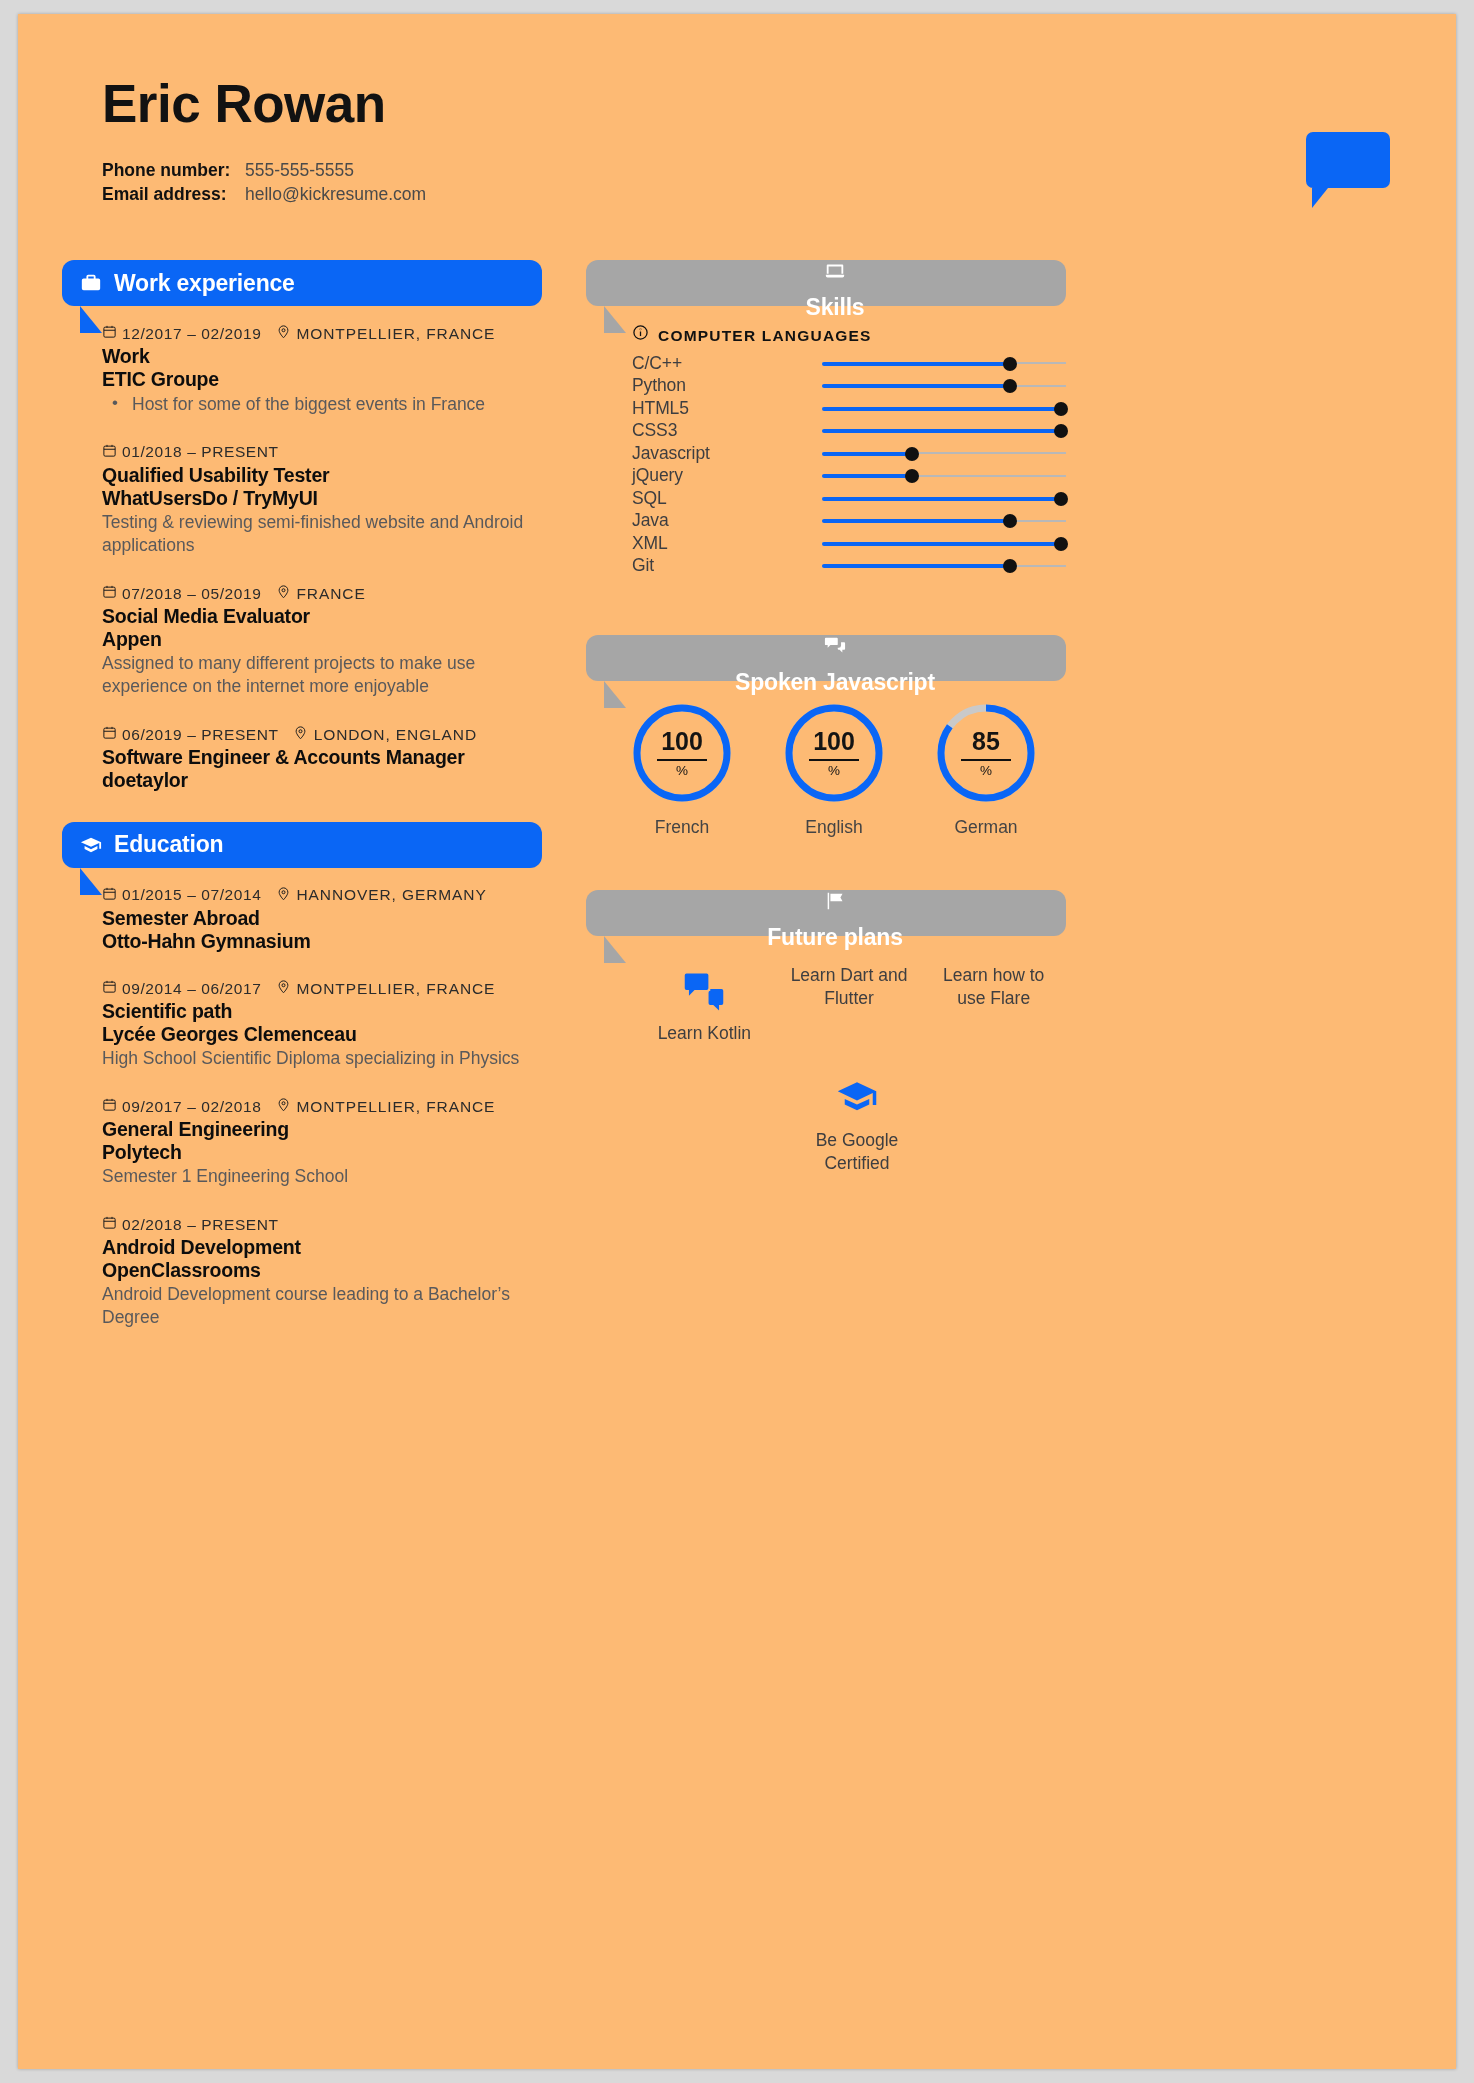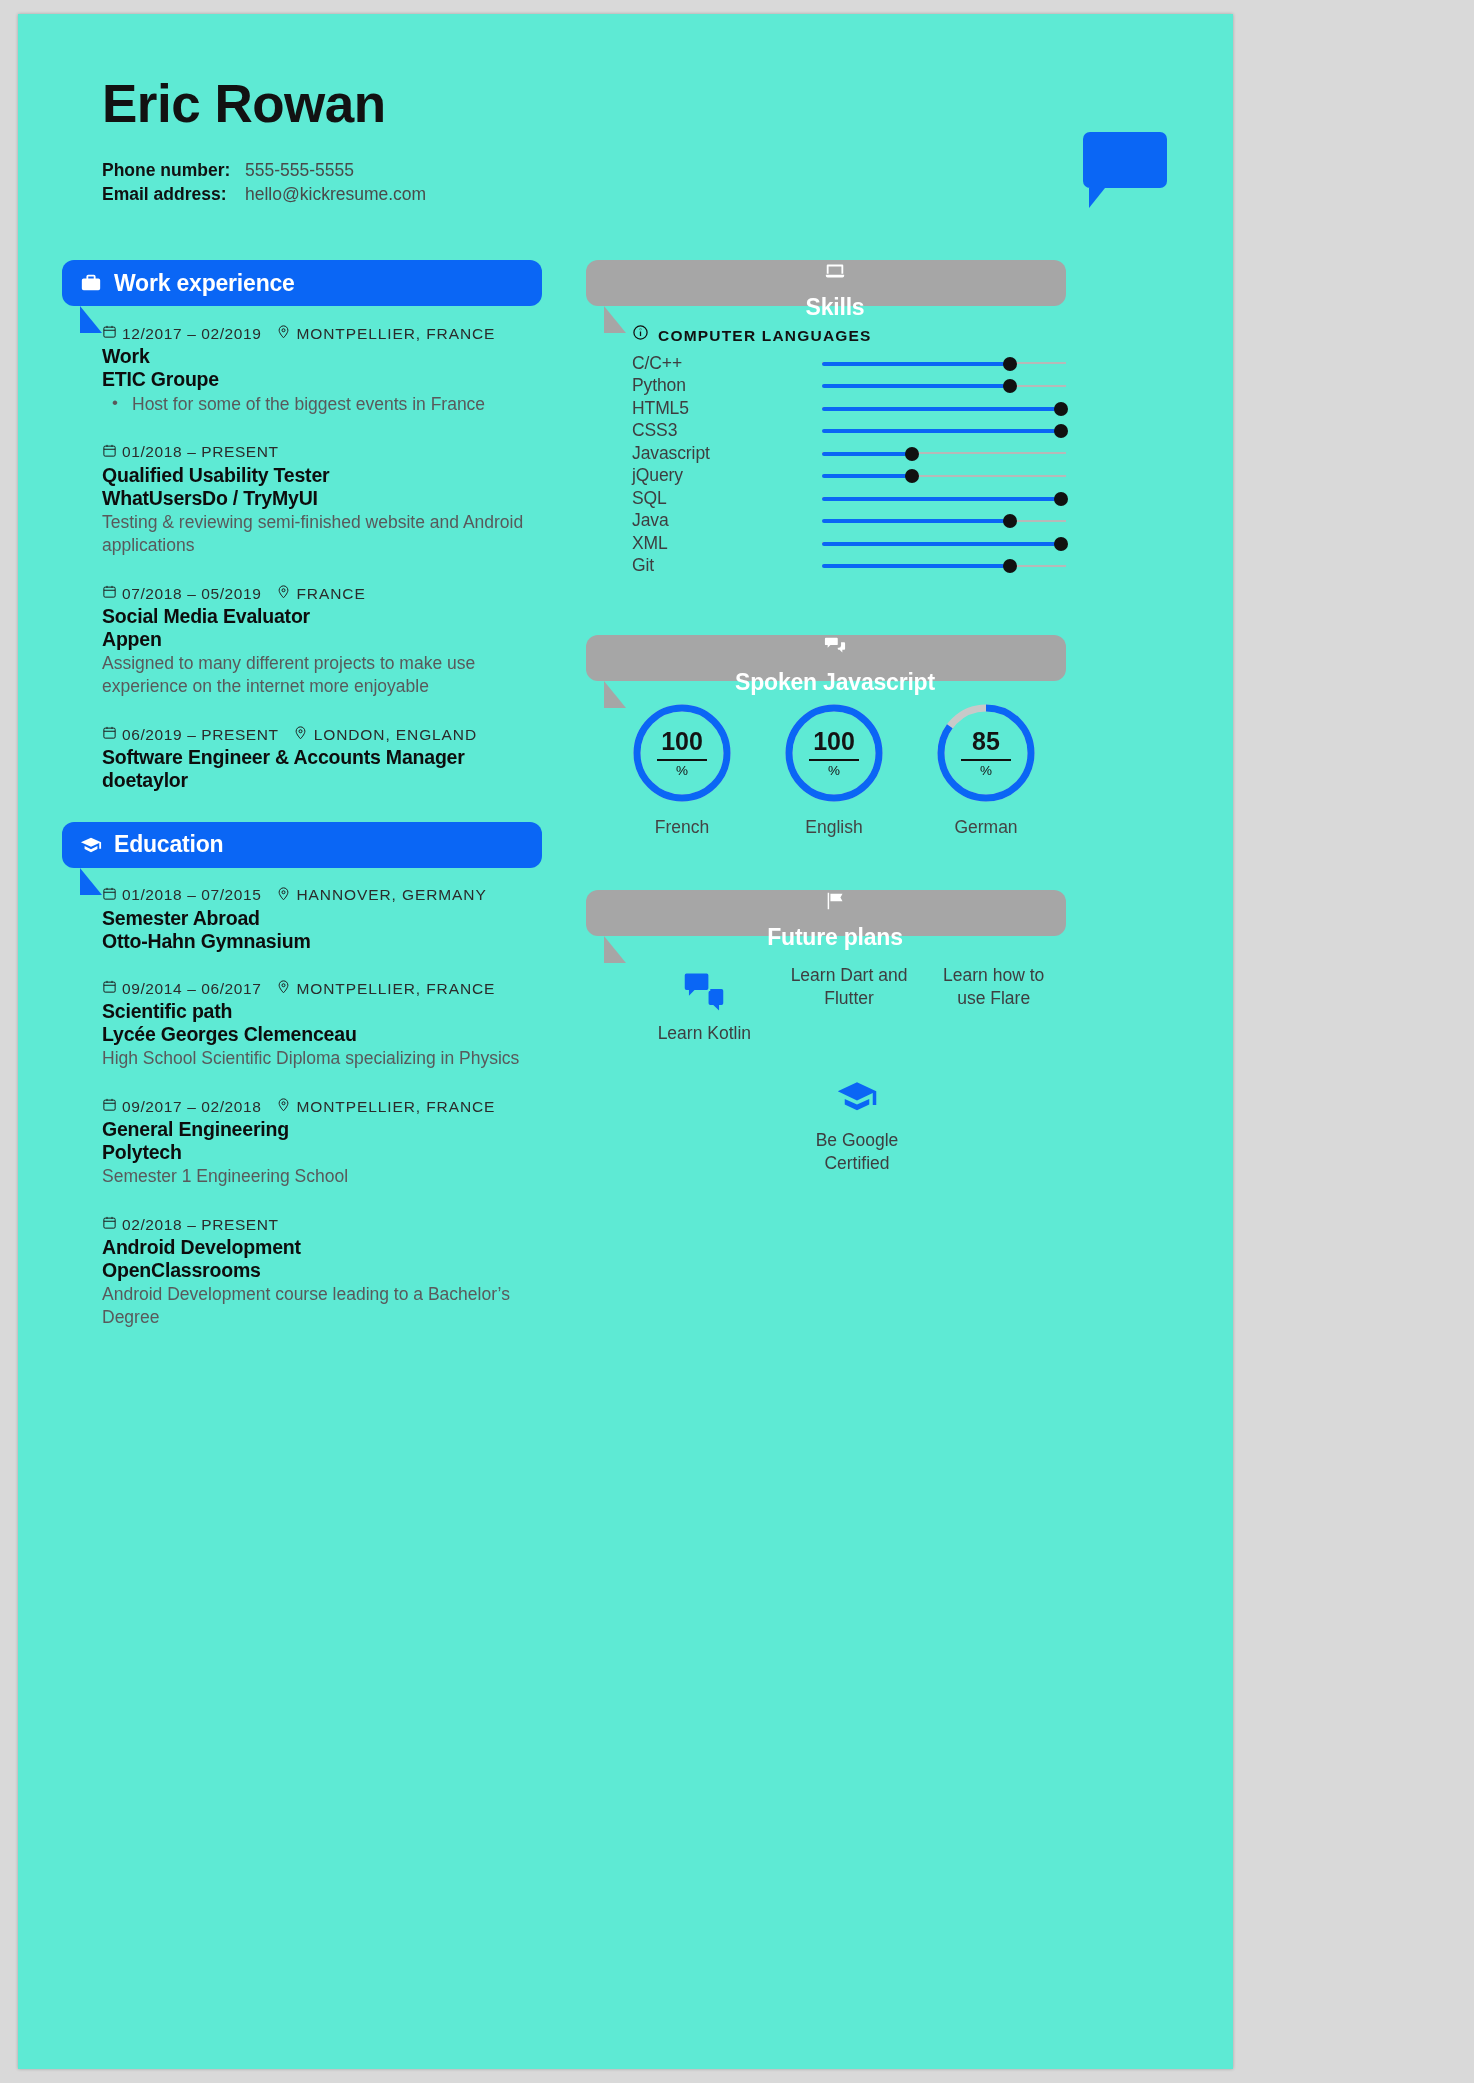--- a/index.html
+++ b/index.html
@@ -3,22 +3,22 @@
 <meta charset="utf-8">
 <style>
   * { box-sizing: border-box; margin: 0; padding: 0; }
   html, body {
     width: 1474px; height: 2083px;
     background: #d9d9d9;
     font-family: "Liberation Sans", sans-serif;
   }
   .page {
     position: absolute; left: 18px; top: 14px;
-    width: 1215px; height: 2055px;
-    background: #5eead4;
+    width: 1438px; height: 2055px;
+    background: #fdba74;
     box-shadow: 0 0 3px rgba(0,0,0,0.25);
     overflow: hidden;
   }
 
   
   .header { position: absolute; left: 84px; top: 62px; width: 1000px; }
   .name {
     font-size: 53px; font-weight: bold; letter-spacing: -0.5px;
     color: #121212; line-height: 1.05;
   }
@@ -266,21 +266,21 @@
 
     <div id="edu-list">
         <div class="entry">
           <div class="meta">
             <span><svg viewBox="0 0 24 24">
                 <rect x="3" y="5" width="18" height="16" rx="2"></rect>
                 <line x1="3" y1="10" x2="21" y2="10"></line>
                 <line x1="8" y1="3" x2="8" y2="6"></line>
                 <line x1="16" y1="3" x2="16" y2="6"></line>
               </svg></span>
-            <span class="date">01/2018 – 07/2015</span>
+            <span class="date">01/2015 – 07/2014</span>
             <span class="pin-wrap">
               <span><svg viewBox="0 0 24 24">
                   <path d="M12 22s7-7.2 7-12a7 7 0 1 0-14 0c0 4.8 7 12 7 12z"></path>
                   <circle cx="12" cy="10" r="2.4"></circle>
                 </svg></span>
               <span class="loc">HANNOVER, GERMANY</span>
             </span>
           </div>
           <div class="title">Semester Abroad</div>
           <div class="org">Otto-Hahn Gymnasium</div>

